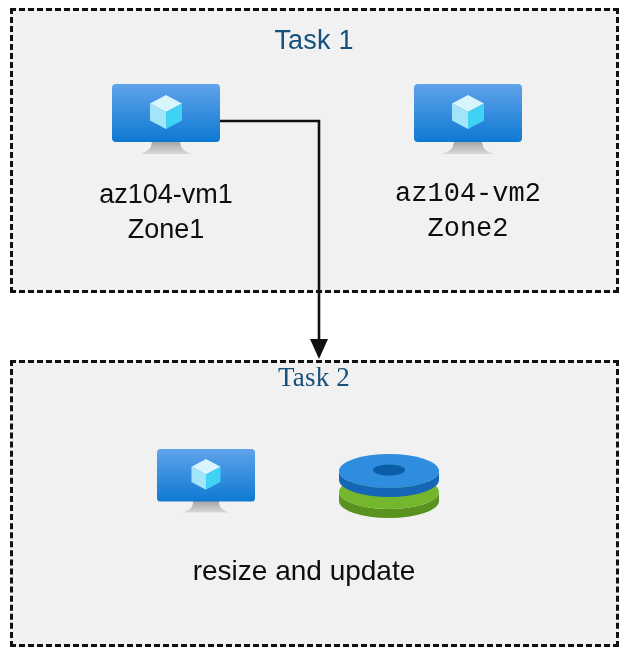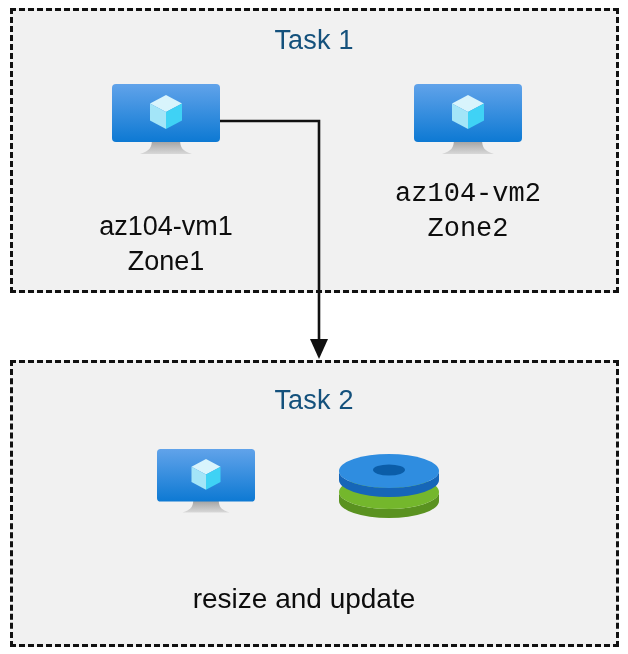--- a/index.html
+++ b/index.html
@@ -44,47 +44,46 @@
     position: absolute;
     width: 100%;
     text-align: center;
     color: #14517c;
     font-size: 27px;
     line-height: 1;
     letter-spacing: 0.2px;
     white-space: nowrap;
   }
   #task1-title { top: 27px; }
-  #task2-title { top: 387px; }
+  #task2-title { top: 364px; font-family: Liberation Serif, serif; }
 
   
   .vm-icon {
     position: absolute;
   }
   .vm-icon svg { display: block; width: 100%; height: 100%; }
 
   
   .disks-icon { position: absolute; }
   .disks-icon svg { display: block; width: 100%; height: 100%; }
 
   
   .caption {
     position: absolute;
     text-align: center;
     color: #0d0d0d;
     font-size: 27px;
     line-height: 1.28;
     white-space: pre-line;
   }
-  #vm1-caption { left: 56px;  top: 177px; width: 220px; margin-top: 32px; }
+  #vm1-caption { left: 56px;  top: 177px; width: 220px; }
   #vm2-caption { left: 358px; top: 177px; width: 220px; font-family: Liberation Mono, monospace; }
   #task2-caption {
     left: 64px; top: 553px; width: 480px;
     font-size: 28px;
-    margin-top: 28px;
   }
 
   
   #connector {
     position: absolute;
     left: 0; top: 0;
     width: 628px; height: 654px;
     pointer-events: none;
   }
 </style>

